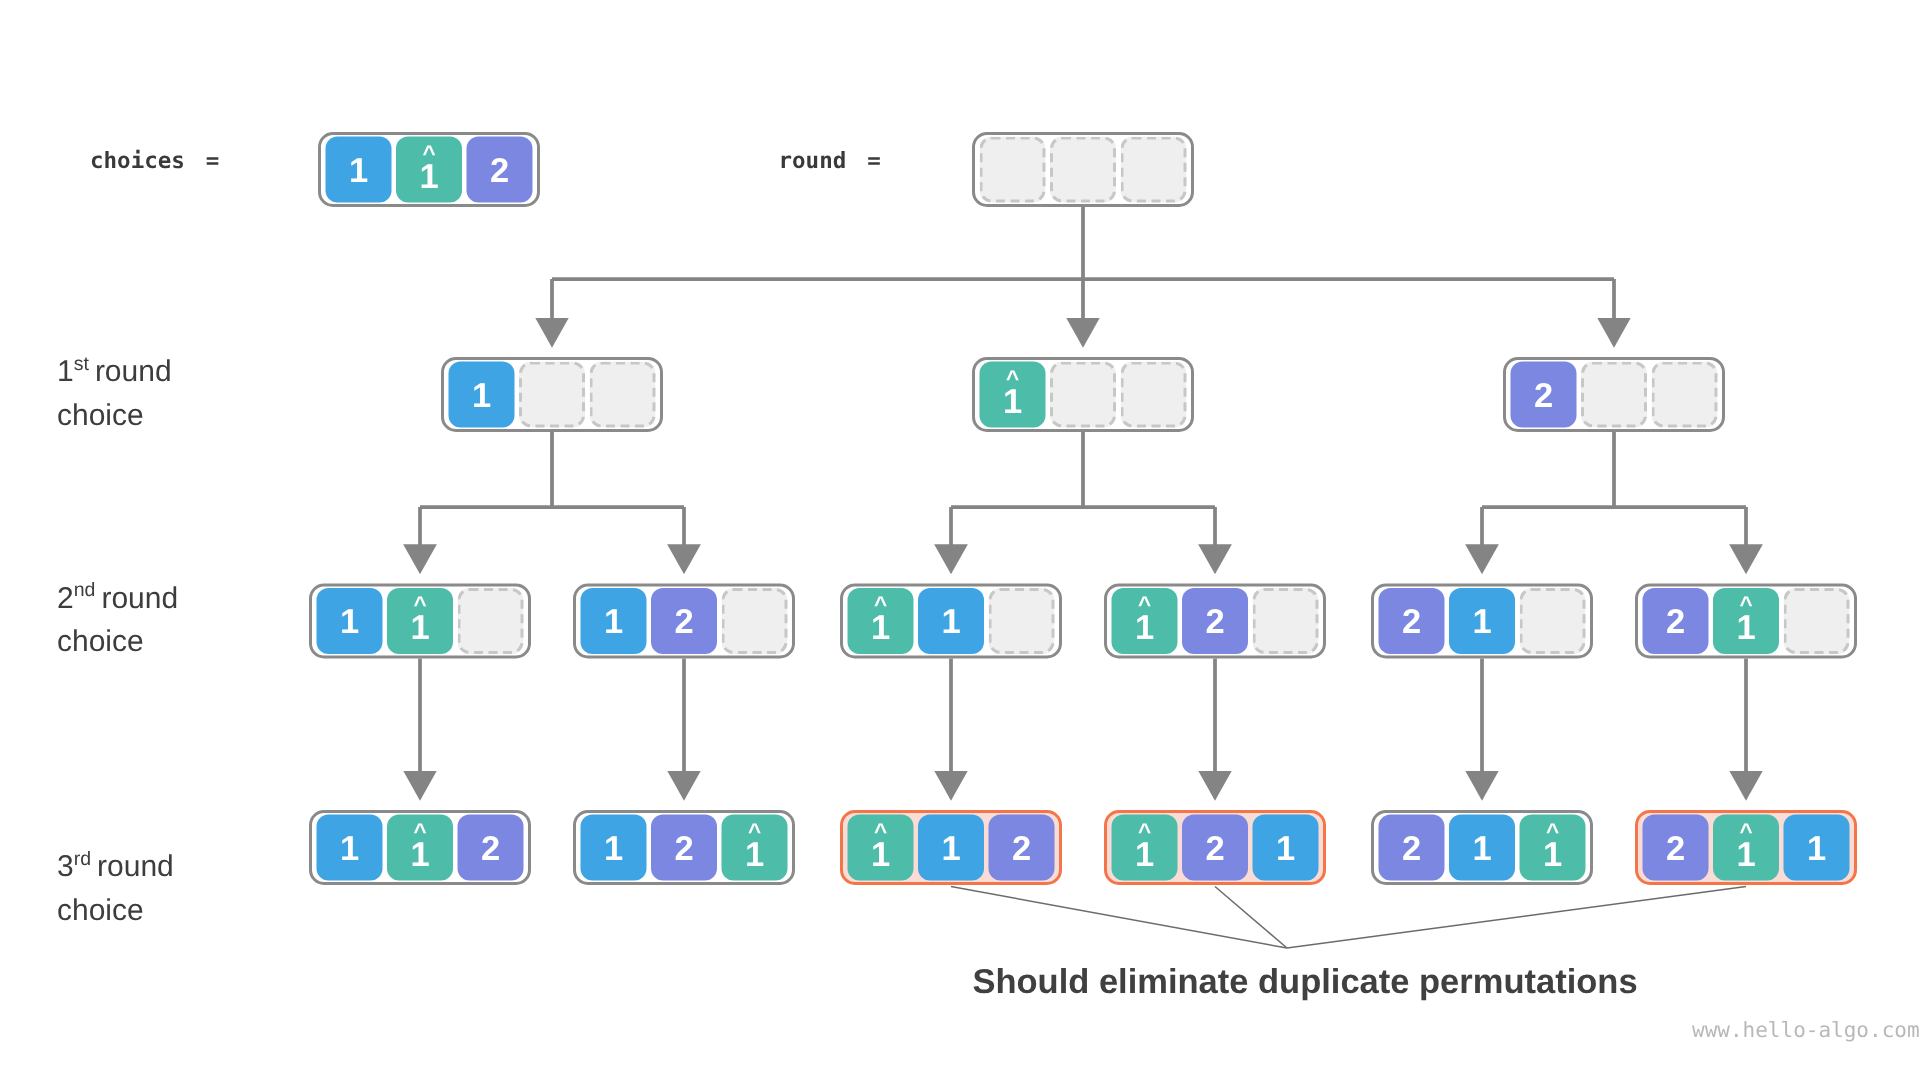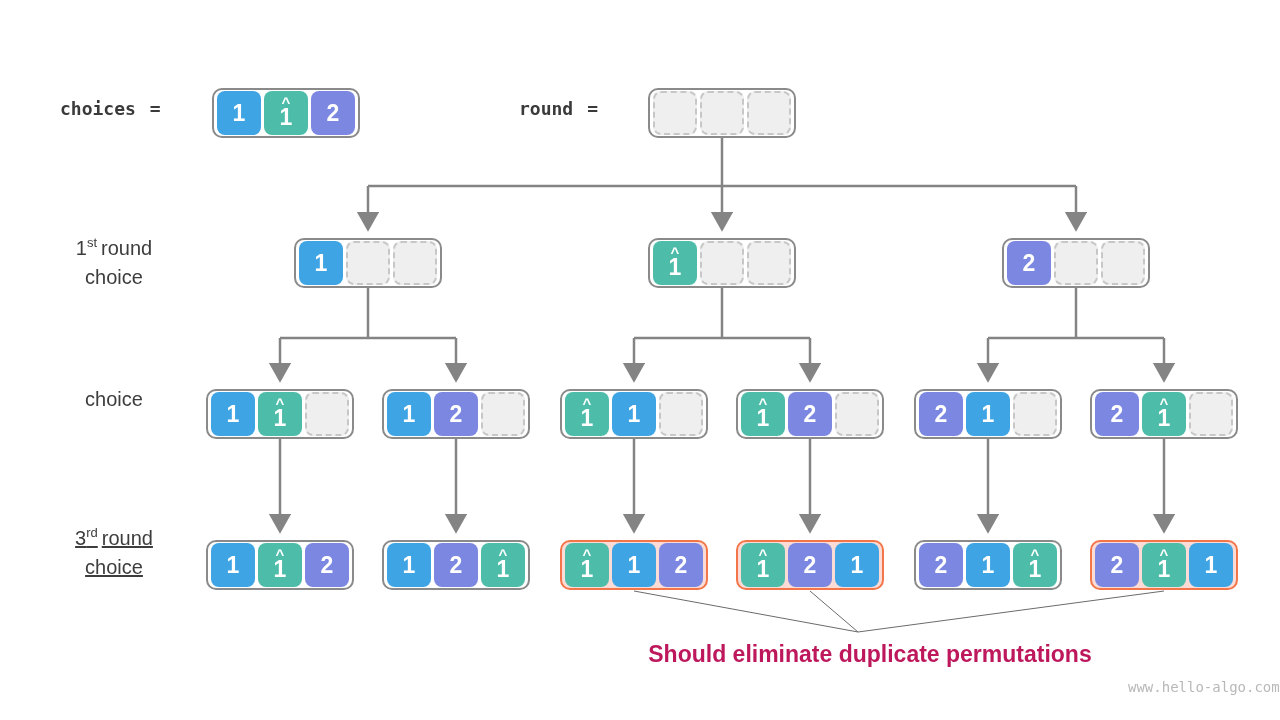--- a/index.html
+++ b/index.html
@@ -25,58 +25,59 @@
   .c-blue{background:#3ea4e4;}
   .c-teal{background:#4dbca9;}
   .c-purple{background:#7b87e0;}
   .c-empty{background:#efefef;border:2px dashed #c7c7c7;}
   .hat{font-size:15px;line-height:9px;height:9px;font-weight:bold;}
   .digit{line-height:21px;}
 
   
   .eq-label{
     position:absolute;font-family:"DejaVu Sans Mono","Liberation Mono",monospace;
-    font-weight:bold;font-size:18px;color:#3a3a3a;white-space:pre;
+    font-weight:bold;font-size:15px;color:#3a3a3a;white-space:pre;
   }
   .eq-label .eq{margin-left:14px;}
 
   
   .row-label{
-    position:absolute;left:38px;width:152px;text-align:center;
+    position:absolute;left:38px;width:152px;text-align:left;
     font-size:20px;line-height:29px;color:#3d3d3d;
   }
   .row-label sup{font-size:13px;line-height:0;}
   .row-label .rest{margin-left:4px;}
 
   .caption{
     position:absolute;left:620px;top:641px;width:500px;text-align:center;
-    font-size:23px;font-weight:bold;color:#be185d;
+    font-size:23px;font-weight:bold;color:#404040;
   }
   .watermark{
     position:absolute;left:1128px;top:679px;
     font-family:"DejaVu Sans Mono","Liberation Mono",monospace;
     font-size:14px;color:#b8b8b8;
   }
 </style>
 </head>
 <body>
 
 <div id="stage">
 
   <div class="eq-label" style="left:60px;top:98px;"><span>choices</span><span class="eq">=</span></div>
   <div class="eq-label" style="left:519px;top:98px;"><span>round</span><span class="eq">=</span></div>
 
   <div class="row-label" style="top:234px;">
     <div><span>1</span><sup>st</sup><span class="rest">round</span></div>
     <div>choice</div>
   </div>
   <div class="row-label" style="top:385px;">
+    <div><span>2</span><sup>nd</sup><span class="rest">round</span></div>
     <div>choice</div>
   </div>
-  <div class="row-label" style="top:524px;text-decoration:underline;">
+  <div class="row-label" style="top:564px;">
     <div><span>3</span><sup>rd</sup><span class="rest">round</span></div>
     <div>choice</div>
   </div>
 
   <svg class="wires" width="1280" height="720">
     <defs>
       <marker id="arr" markerWidth="10" markerHeight="10" refX="6.5" refY="4.5" orient="auto">
         <path d="M0,0 L8,4.5 L0,9 z" fill="#848484"></path>
       </marker>
     </defs>

